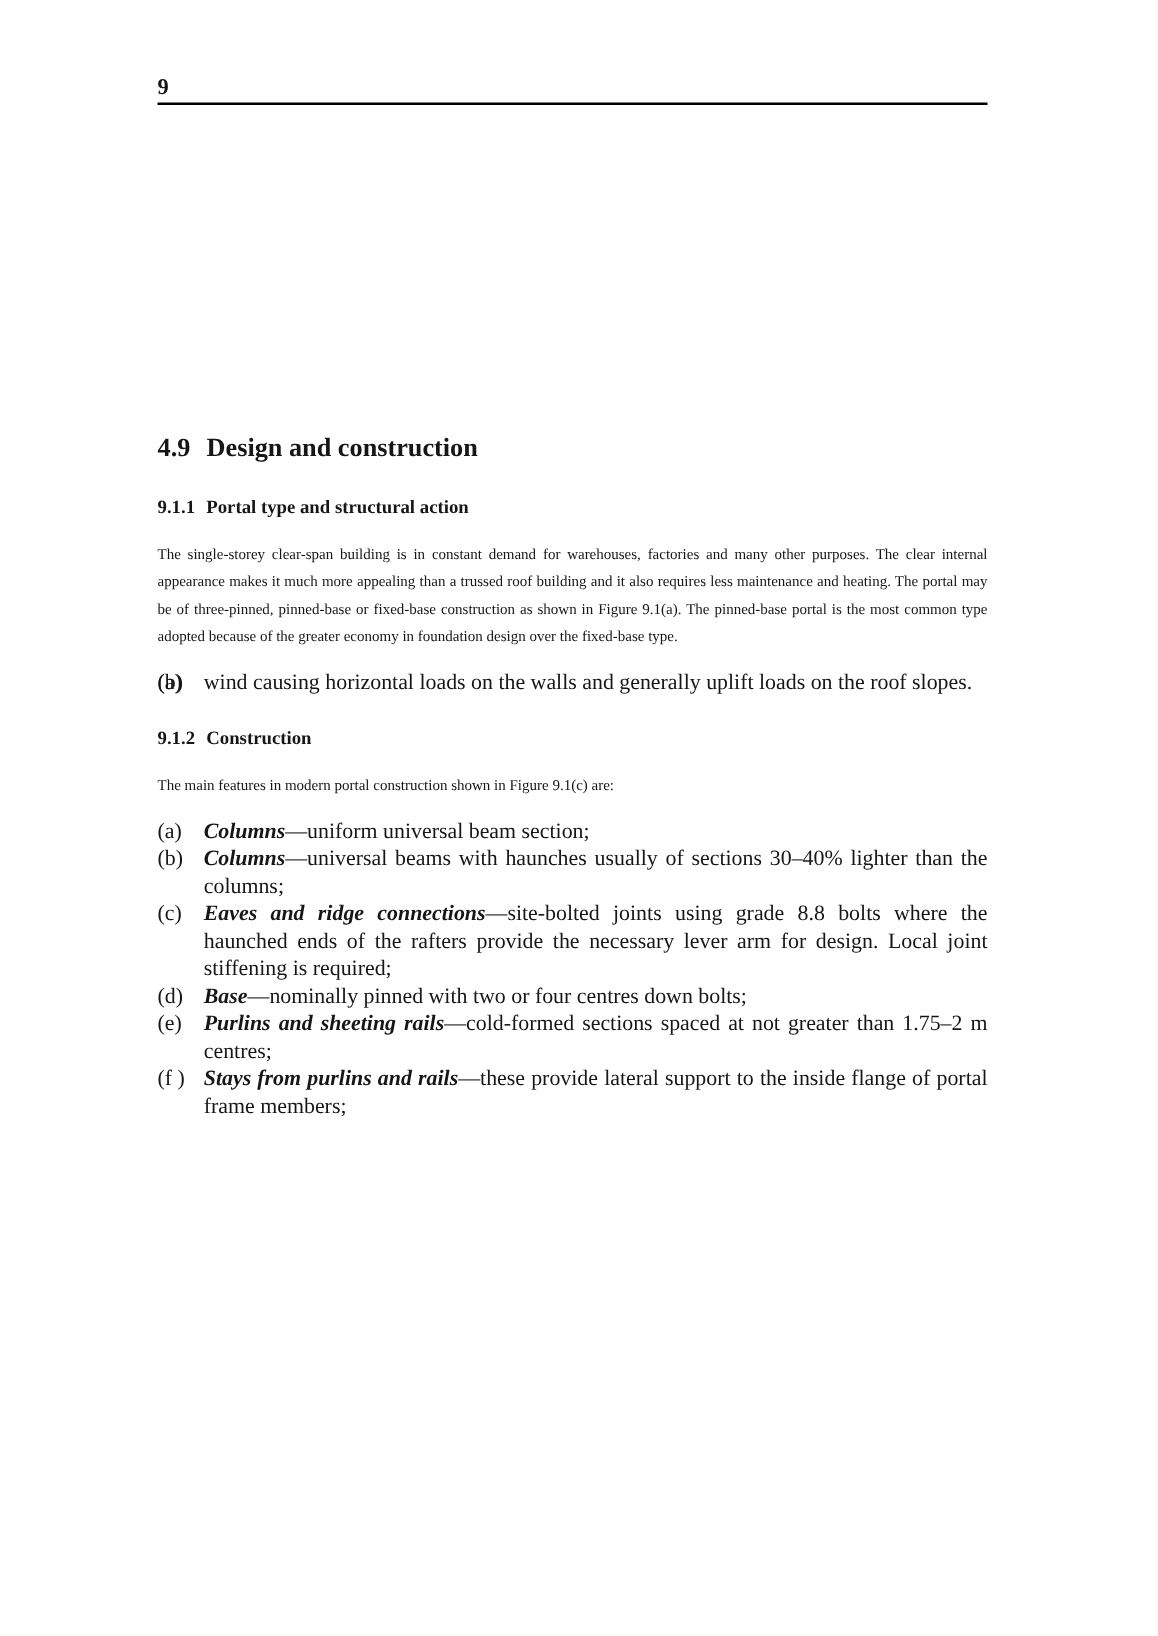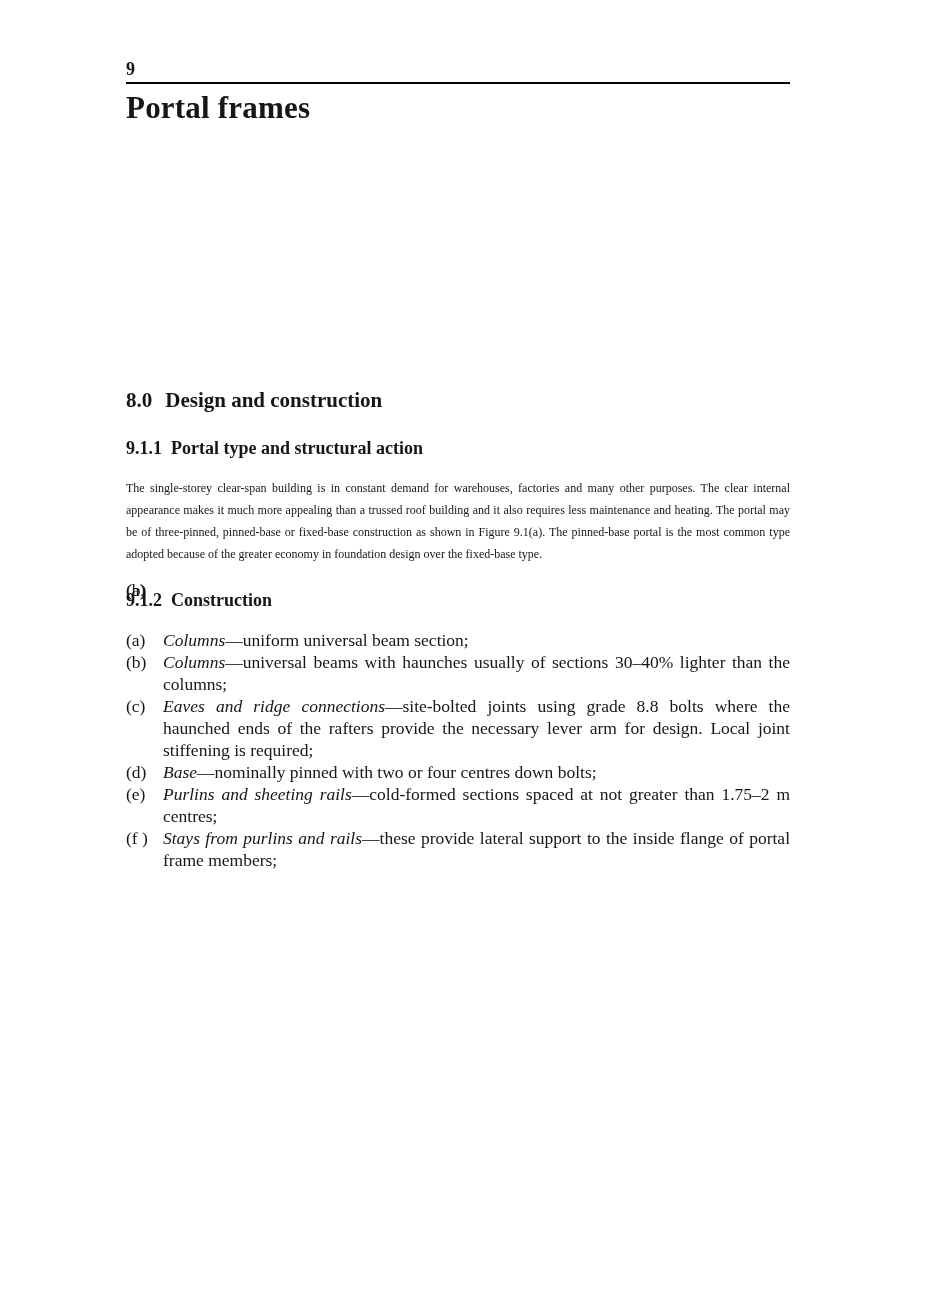--- a/index.html
+++ b/index.html
@@ -42,21 +42,21 @@
   }
   .section-heading {
     margin-top: 262px;
     font-size: 21px;
     font-weight: bold;
     line-height: 25px;
   }
   .section-heading .num { margin-right: 13px; }
   .subsection-heading {
     margin-top: 25px;
-    font-size: 18px;
+    font-size: 15px;
     font-weight: bold;
     line-height: 21px;
   }
   .subsection-heading .num { margin-right: 9px; }
   .body-para {
     margin: 11px 0 0 0;
     font-size: 12px;
     line-height: 22px;
     text-align: justify;
   }
@@ -71,48 +71,48 @@
   .lettered-list li {
     position: relative;
     padding-left: 37px;
     text-align: justify;
   }
   .lettered-list .marker {
     position: absolute;
     left: 0;
     top: 0;
   }
-  .term { font-style: italic; }
+  .term { font-style: italic; font-weight: bold; }
   .after-list { margin-top: 20px; }
   .subsection-heading.second { }
 </style>
 </head>
 <body>
 
 <div class="page">
   <div class="content">
 
     <div class="chapter-number">9</div>
     <hr class="chapter-rule">
-    <h1 class="chapter-title">Portal frames</h1>
 
-    <h2 class="section-heading"><span class="num">8.0</span><span>Design and construction</span></h2>
+    <h2 class="section-heading"><span class="num">4.9</span><span>Design and construction</span></h2>
 
     <h3 class="subsection-heading"><span class="num">9.1.1</span><span>Portal type and structural action</span></h3>
 
     <p class="body-para">The single-storey clear-span building is in constant demand for warehouses, factories and many other purposes. The clear internal appearance makes it much more appealing than a trussed roof building and it also requires less maintenance and heating. The portal may be of three-pinned, pinned-base or fixed-base construction as shown in Figure 9.1(a). The pinned-base portal is the most common type adopted because of the greater economy in foundation design over the fixed-base type.</p>
 
     <ul class="lettered-list">
       <li><span class="marker">(a)</span></li>
-      <li><span class="marker">(b)</span></li>
+      <li><span class="marker">(b)</span><span>wind causing horizontal loads on the walls and generally uplift loads on the roof slopes.</span></li>
     </ul>
 
 
     <h3 class="subsection-heading second"><span class="num">9.1.2</span><span>Construction</span></h3>
 
+    <p class="body-para">The main features in modern portal construction shown in Figure 9.1(c) are:</p>
 
     <ul class="lettered-list">
       <li><span class="marker">(a)</span><span class="term">Columns</span><span>—uniform universal beam section;</span></li>
       <li><span class="marker">(b)</span><span class="term">Columns</span><span>—universal beams with haunches usually of sections 30–40% lighter than the columns;</span></li>
       <li><span class="marker">(c)</span><span class="term">Eaves and ridge connections</span><span>—site-bolted joints using grade 8.8 bolts where the haunched ends of the rafters provide the necessary lever arm for design. Local joint stiffening is required;</span></li>
       <li><span class="marker">(d)</span><span class="term">Base</span><span>—nominally pinned with two or four centres down bolts;</span></li>
       <li><span class="marker">(e)</span><span class="term">Purlins and sheeting rails</span><span>—cold-formed sections spaced at not greater than 1.75–2 m centres;</span></li>
       <li><span class="marker">(f )</span><span class="term">Stays from purlins and rails</span><span>—these provide lateral support to the inside flange of portal frame members;</span></li>
     </ul>
 

